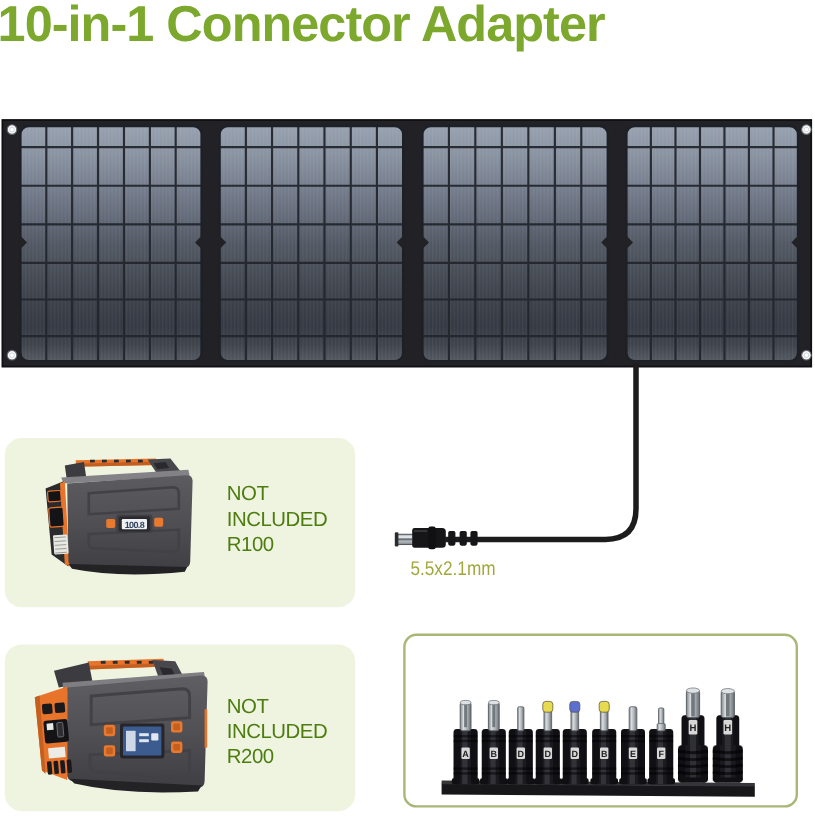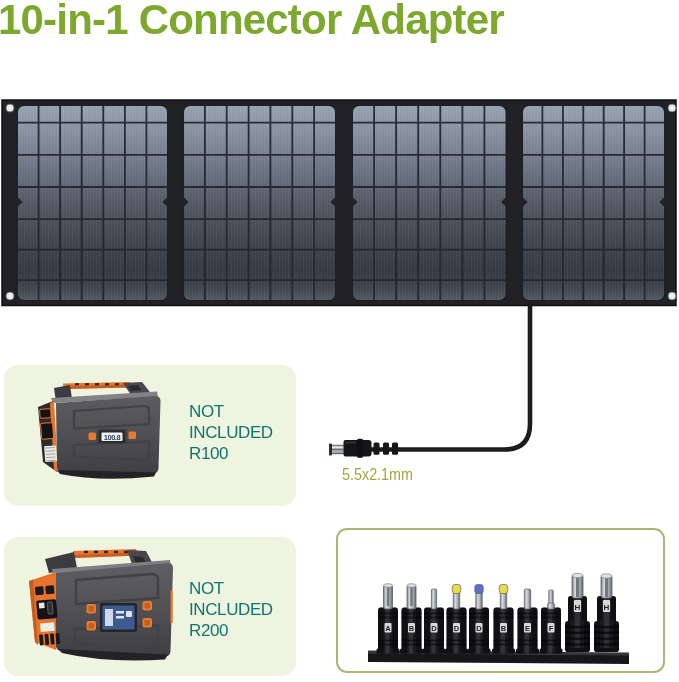--- a/index.html
+++ b/index.html
@@ -1,20 +1,20 @@
 <!DOCTYPE html>
 <html><head>
 <meta charset="utf-8">
 <style>
 html,body{margin:0;padding:0;}
 body{width:679px;height:682px;background:#ffffff;font-family:"Liberation Sans",sans-serif;position:relative;overflow:hidden;}
 .abs{position:absolute;}
 #title{left:-2px;top:-4px;font-size:42px;font-weight:bold;color:#7CA82D;letter-spacing:-0.8px;white-space:nowrap;}
 .gbox{background:#eff4e1;border-radius:14px;width:292px;left:4px;height:141px;}
-.gtxt{font-size:17px;color:#0f766e;line-height:21px;letter-spacing:-0.4px;}
+.gtxt{font-size:17px;color:#4d7c0f;line-height:21px;letter-spacing:-0.4px;}
 #mm{font-size:16.5px;color:#a0a83e;left:342px;top:464.5px;transform:scaleX(0.87);transform-origin:left top;}
 svg text{font-family:"Liberation Sans",sans-serif;}
 </style>
 </head>
 <body>
 <div class="abs" id="title">10-in-1 Connector Adapter</div>
 
 <svg class="abs" style="left:0;top:98px" width="679" height="212" viewBox="0 0 679 212">
   <defs>
     <linearGradient id="cells" x1="0" y1="0" x2="0" y2="1">

